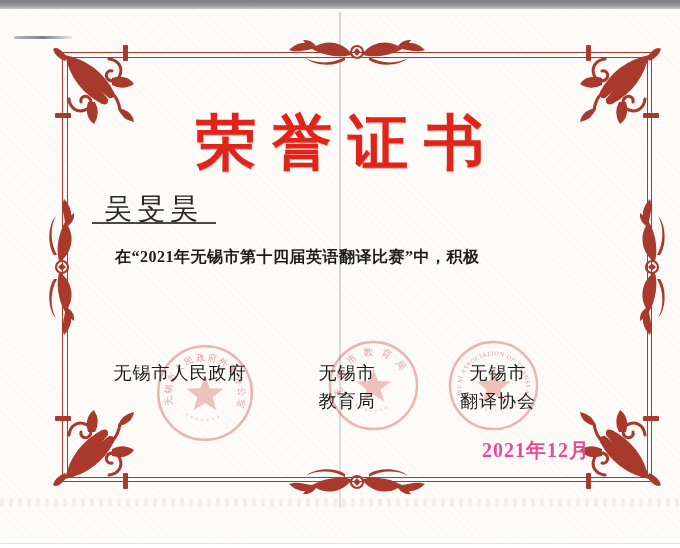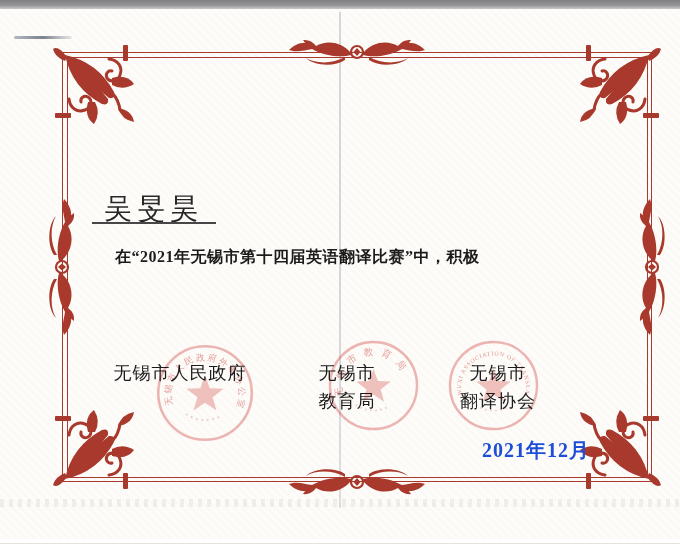--- a/index.html
+++ b/index.html
@@ -134,21 +134,21 @@
   .issuer-2 { left: 277px; top: 359px; width: 140px; }
   .issuer-3 { left: 428px; top: 359px; width: 140px; }
 
   
   .date-line {
     position: absolute; left: 456px; top: 437px;
     width: 160px;
     text-align: center;
     font-size: 20px;
     font-weight: 700;
-    color: #1d4ed8;
+    color: #ec4899;
     letter-spacing: 1px;
   }
 
   
   .seal { position: absolute; opacity: .85; }
   .seal-1 { left: 154px; top: 342px; width: 102px; height: 102px; }
   .seal-2 { left: 326px; top: 338px; width: 95px;  height: 95px; }
   .seal-3 { left: 446px; top: 338px; width: 95px;  height: 95px; }
 </style>
 </head>
@@ -218,20 +218,21 @@
   <svg class="edge-orn edge-bottom" viewBox="0 0 140 30">
       <use href="#edgeFl"></use>
     </svg>
   <svg class="edge-orn edge-left" viewBox="0 0 140 30">
       <use href="#edgeFl"></use>
     </svg>
   <svg class="edge-orn edge-right" viewBox="0 0 140 30">
       <use href="#edgeFl"></use>
     </svg>
 
+  <div class="title">荣誉证书</div>
 
   <div class="recipient">吴旻昊</div>
   <div class="name-underline"></div>
 
   <div class="body-text">
     <div class="body-line indent">在“2021年无锡市第十四届英语翻译比赛”中，积极</div>
   </div>
 
   <svg class="seal seal-1" viewBox="0 0 120 120">
     <circle cx="60" cy="60" r="55" fill="none" stroke="rgba(214,86,80,.5)" stroke-width="3"></circle>

